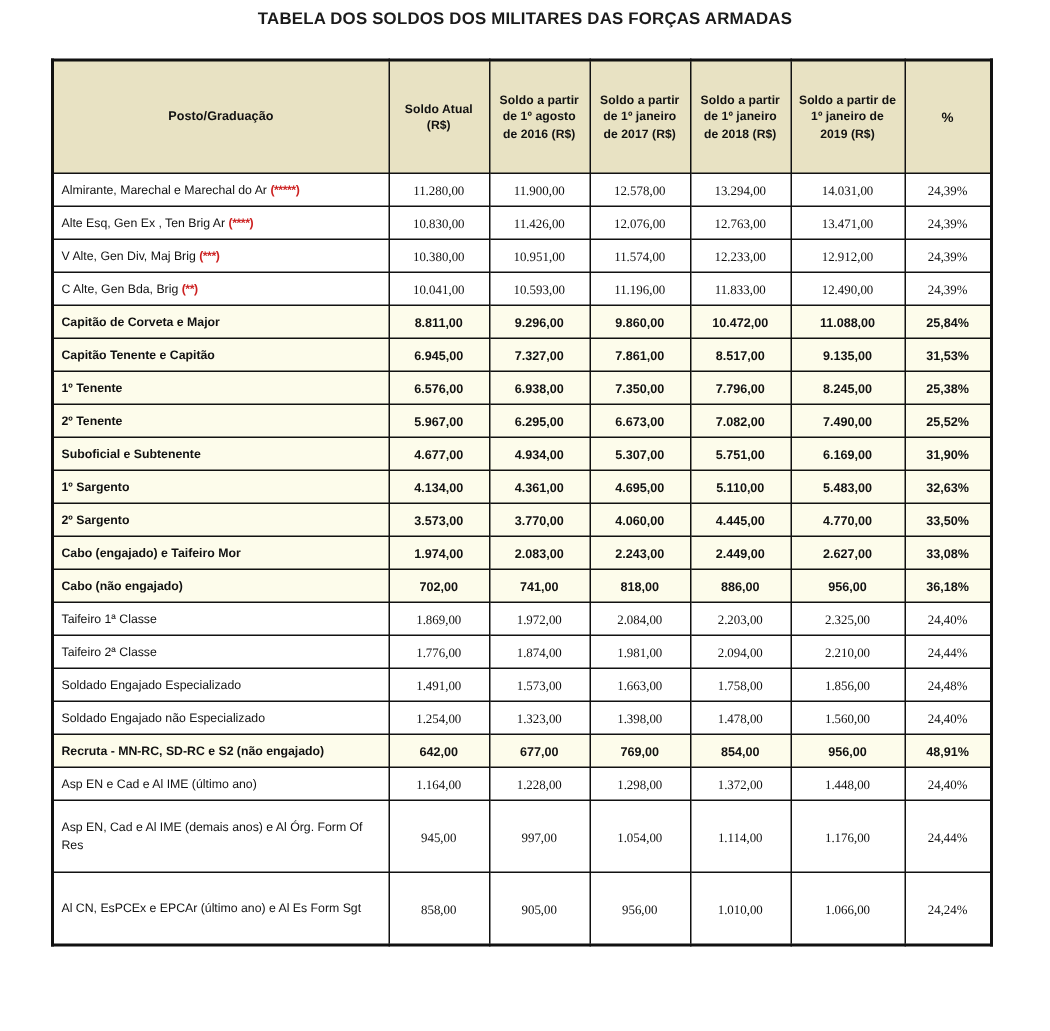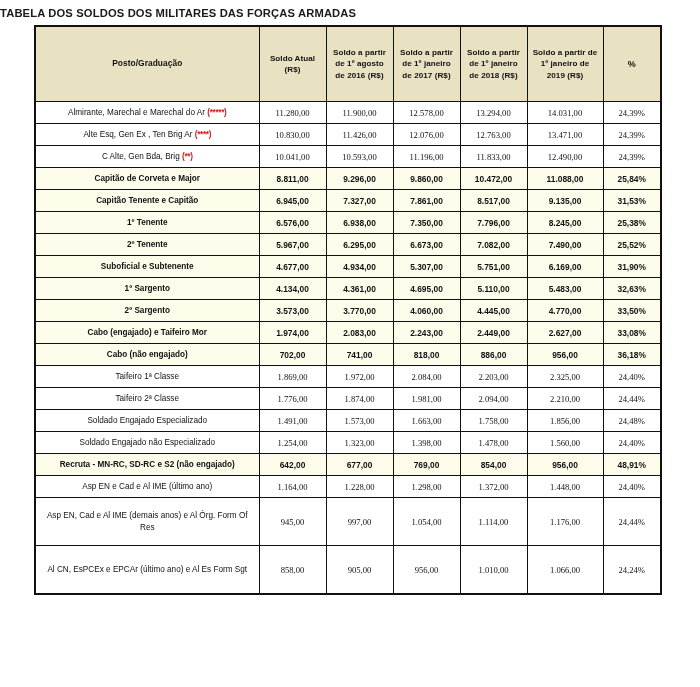--- a/index.html
+++ b/index.html
@@ -14,26 +14,27 @@
     color: #000000;
     overflow: hidden;
   }
   #page {
     position: relative;
     width: 700px;
     height: 687px;
     box-sizing: border-box;
   }
   #doc-title {
+    text-align: center;
     font-size: 11.2px;
     font-weight: bold;
     letter-spacing: 0.15px;
     color: #1a1a1a;
     padding-top: 7px;
-    padding-bottom: 6px;
+    padding-bottom: 20px;
     font-family: "Liberation Sans", sans-serif;
   }
   #table-wrap {
     padding: 0 40px 0 34px;
     box-sizing: border-box;
   }
   table.soldos {
     border-collapse: collapse;
     width: 626px;
     table-layout: fixed;
@@ -71,21 +72,21 @@
   tbody td {
     border: 1.3px solid #111;
     font-size: 8.2px;
     padding: 0 5px;
     height: 21px;
     vertical-align: middle;
     color: #111;
     background: #ffffff;
   }
   tbody td.label {
-    text-align: center;
+    text-align: left;
     padding-left: 5px;
     line-height: 1.35;
   }
   tbody td.num {
     text-align: center;
     font-family: "Liberation Serif", serif;
     font-size: 8.6px;
   }
   tbody tr.hl td {
     background: #FDFCEB;
@@ -168,20 +169,29 @@
           <tr>
             <td class="label">Alte Esq, Gen Ex , Ten Brig Ar <span class="stars">(****)</span></td>
             <td class="num">10.830,00</td>
             <td class="num">11.426,00</td>
             <td class="num">12.076,00</td>
             <td class="num">12.763,00</td>
             <td class="num">13.471,00</td>
             <td class="num">24,39%</td>
           </tr>
           <tr>
+            <td class="label">V Alte, Gen Div, Maj Brig <span class="stars">(***)</span></td>
+            <td class="num">10.380,00</td>
+            <td class="num">10.951,00</td>
+            <td class="num">11.574,00</td>
+            <td class="num">12.233,00</td>
+            <td class="num">12.912,00</td>
+            <td class="num">24,39%</td>
+          </tr>
+          <tr>
             <td class="label">C Alte, Gen Bda, Brig <span class="stars">(**)</span></td>
             <td class="num">10.041,00</td>
             <td class="num">10.593,00</td>
             <td class="num">11.196,00</td>
             <td class="num">11.833,00</td>
             <td class="num">12.490,00</td>
             <td class="num">24,39%</td>
           </tr>
           <tr class="hl">
             <td class="label">Capitão de Corveta e Major</td>

